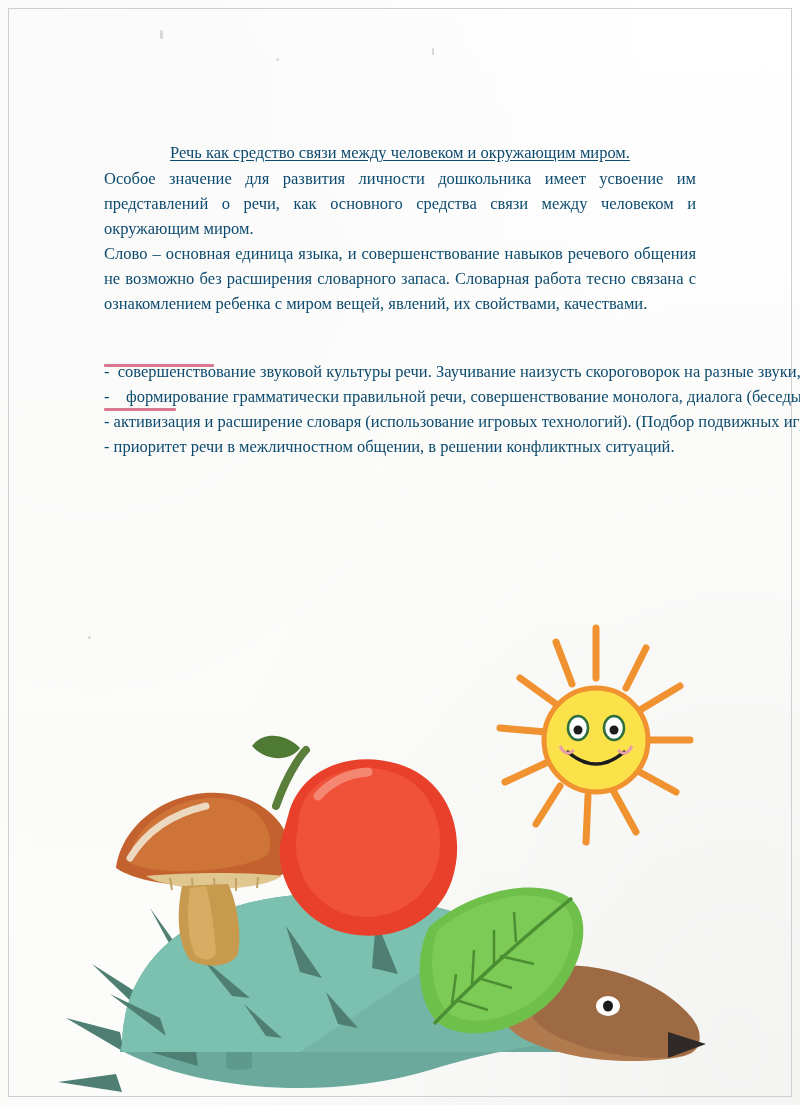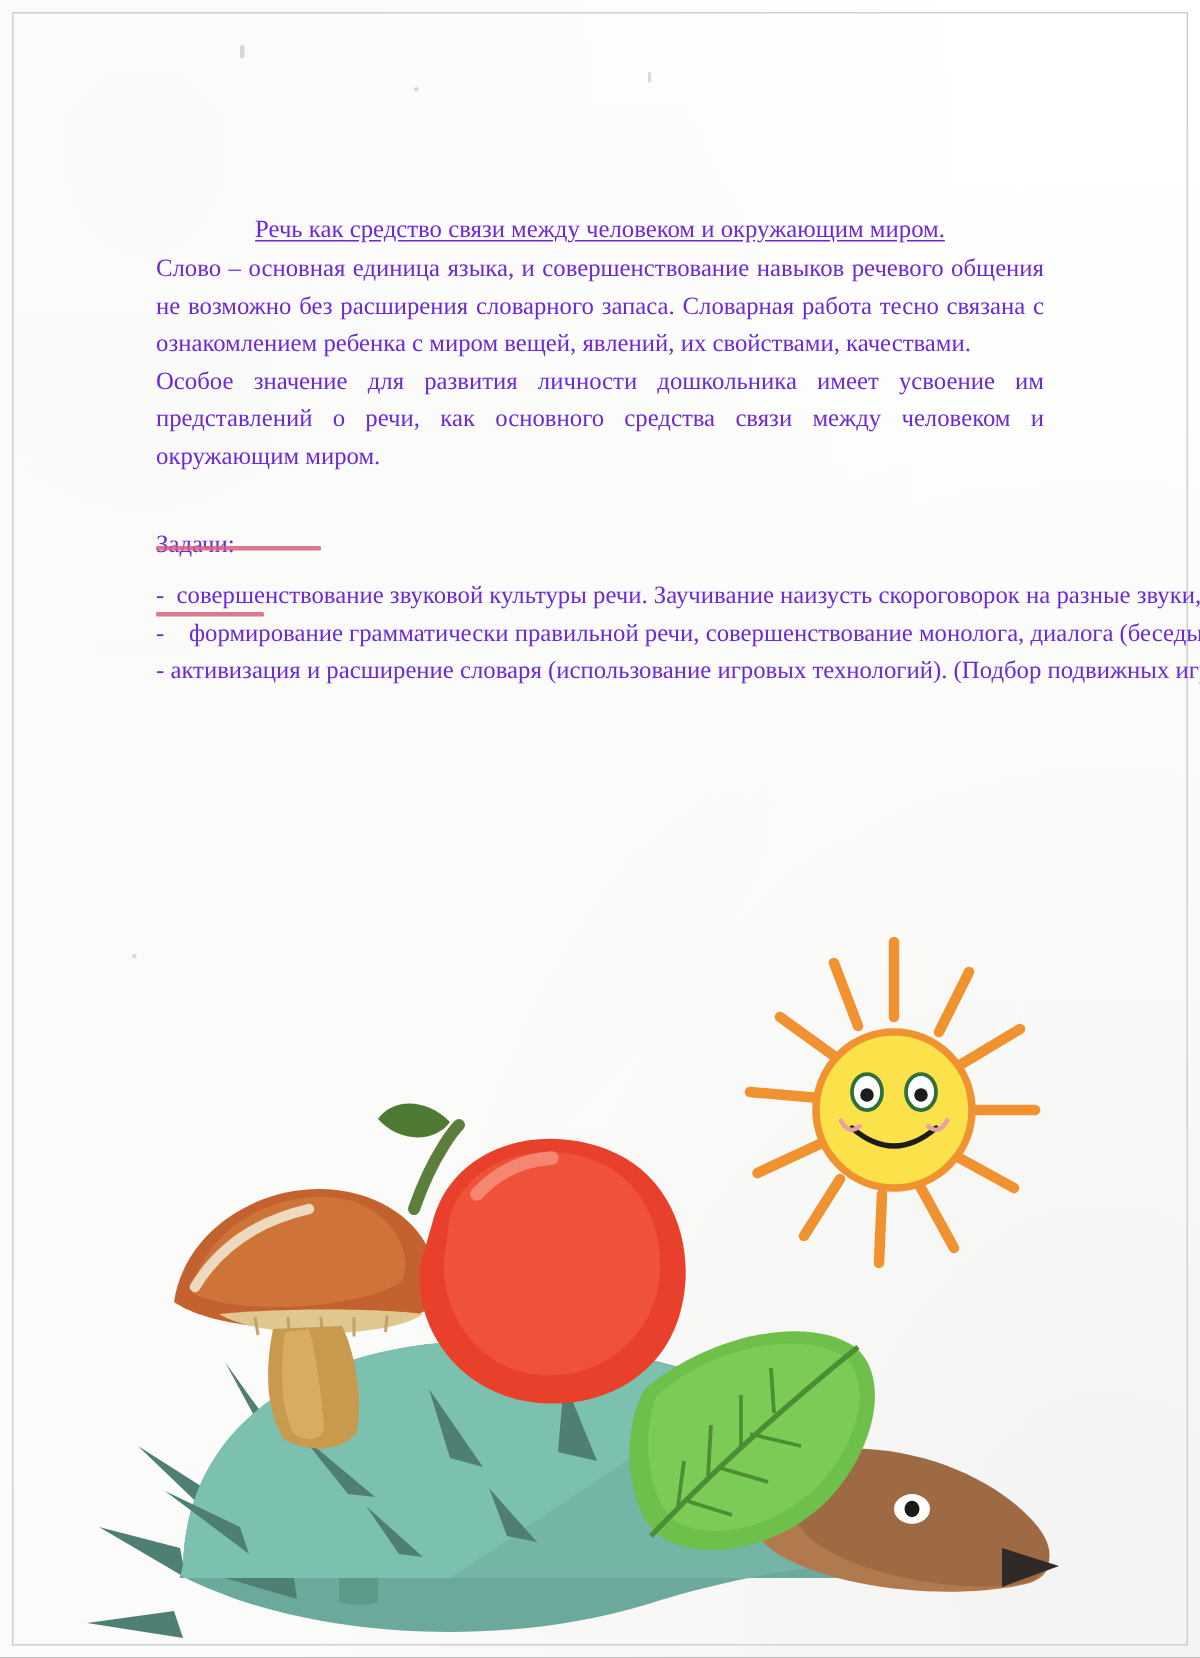--- a/index.html
+++ b/index.html
@@ -7,21 +7,21 @@
     padding: 0;
     background: #7a7a7a;
   }
   #page {
     position: relative;
     width: 800px;
     height: 1105px;
     background: #ffffff;
     overflow: hidden;
     font-family: "Liberation Serif", "DejaVu Serif", serif;
-    color: #6d28d9;
+    color: #0c4a6e;
   }
   
   #page .paper-tint {
     position: absolute;
     inset: 0;
     background:
       radial-gradient(ellipse at 12% 8%, rgba(0,0,0,0.02), rgba(0,0,0,0) 60%),
       radial-gradient(ellipse at 92% 95%, rgba(0,0,0,0.03), rgba(0,0,0,0) 55%),
       linear-gradient(180deg, #ffffff 0%, #fdfdfc 40%, #fbfbfa 100%);
     pointer-events: none;
@@ -109,35 +109,35 @@
   <div class="speck" style="left:276px; top:58px; width:3px; height:3px;"></div>
   <div class="speck" style="left:432px; top:48px; width:2px; height:7px; border-radius:2px;"></div>
   <div class="speck" style="left:88px; top:636px; width:3px; height:3px;"></div>
 
   <div class="doc-body">
 
     <div class="title-line">
       <span class="u">Речь как средство связи между человеком и окружающим миром.</span>
     </div>
 
+    <p class="para">Особое значение для развития личности дошкольника имеет усвоение им представлений о речи, как основного средства связи между человеком и окружающим миром.</p>
     <p class="para">Слово – основная единица языка, и совершенствование навыков речевого общения не возможно без расширения словарного запаса. Словарная работа тесно связана с ознакомлением ребенка с миром вещей, явлений, их свойствами, качествами.</p>
-    <p class="para">Особое значение для развития личности дошкольника имеет усвоение им представлений о речи, как основного средства связи между человеком и окружающим миром.</p>
 
     <div class="gap-md"></div>
 
 
     <div class="gap-md"></div>
 
-    <p class="para">Задачи:</p>
 
     <div class="gap-sm"></div>
 
     <p class="para dash-start">-  совершенствование звуковой культуры речи. Заучивание наизусть скороговорок на разные звуки, (создание картотеки скороговорок);</p>
     <p class="para dash-start">-    формирование грамматически правильной речи, совершенствование монолога, диалога (беседы, составление рассказов из личного опыта, чтение художественной литературы).</p>
     <p class="para dash-start">- активизация и расширение словаря (использование игровых технологий). (Подбор подвижных игр со словами – создание картотеки п/игр; пальчиковые игры – тоже со словами; игры – инсценировки по сказкам)</p>
+    <p class="para dash-start">- приоритет речи в межличностном общении, в решении конфликтных ситуаций.</p>
   </div>
 
   <div class="pink-underline ul-goal"></div>
   <div class="pink-underline ul-tasks"></div>
 
   <div class="art">
     <svg width="800" height="505" viewBox="0 0 800 505" xmlns="http://www.w3.org/2000/svg" aria-hidden="true">
 
       <g>
         <g stroke="#f0922f" stroke-width="7" stroke-linecap="round" fill="none">

